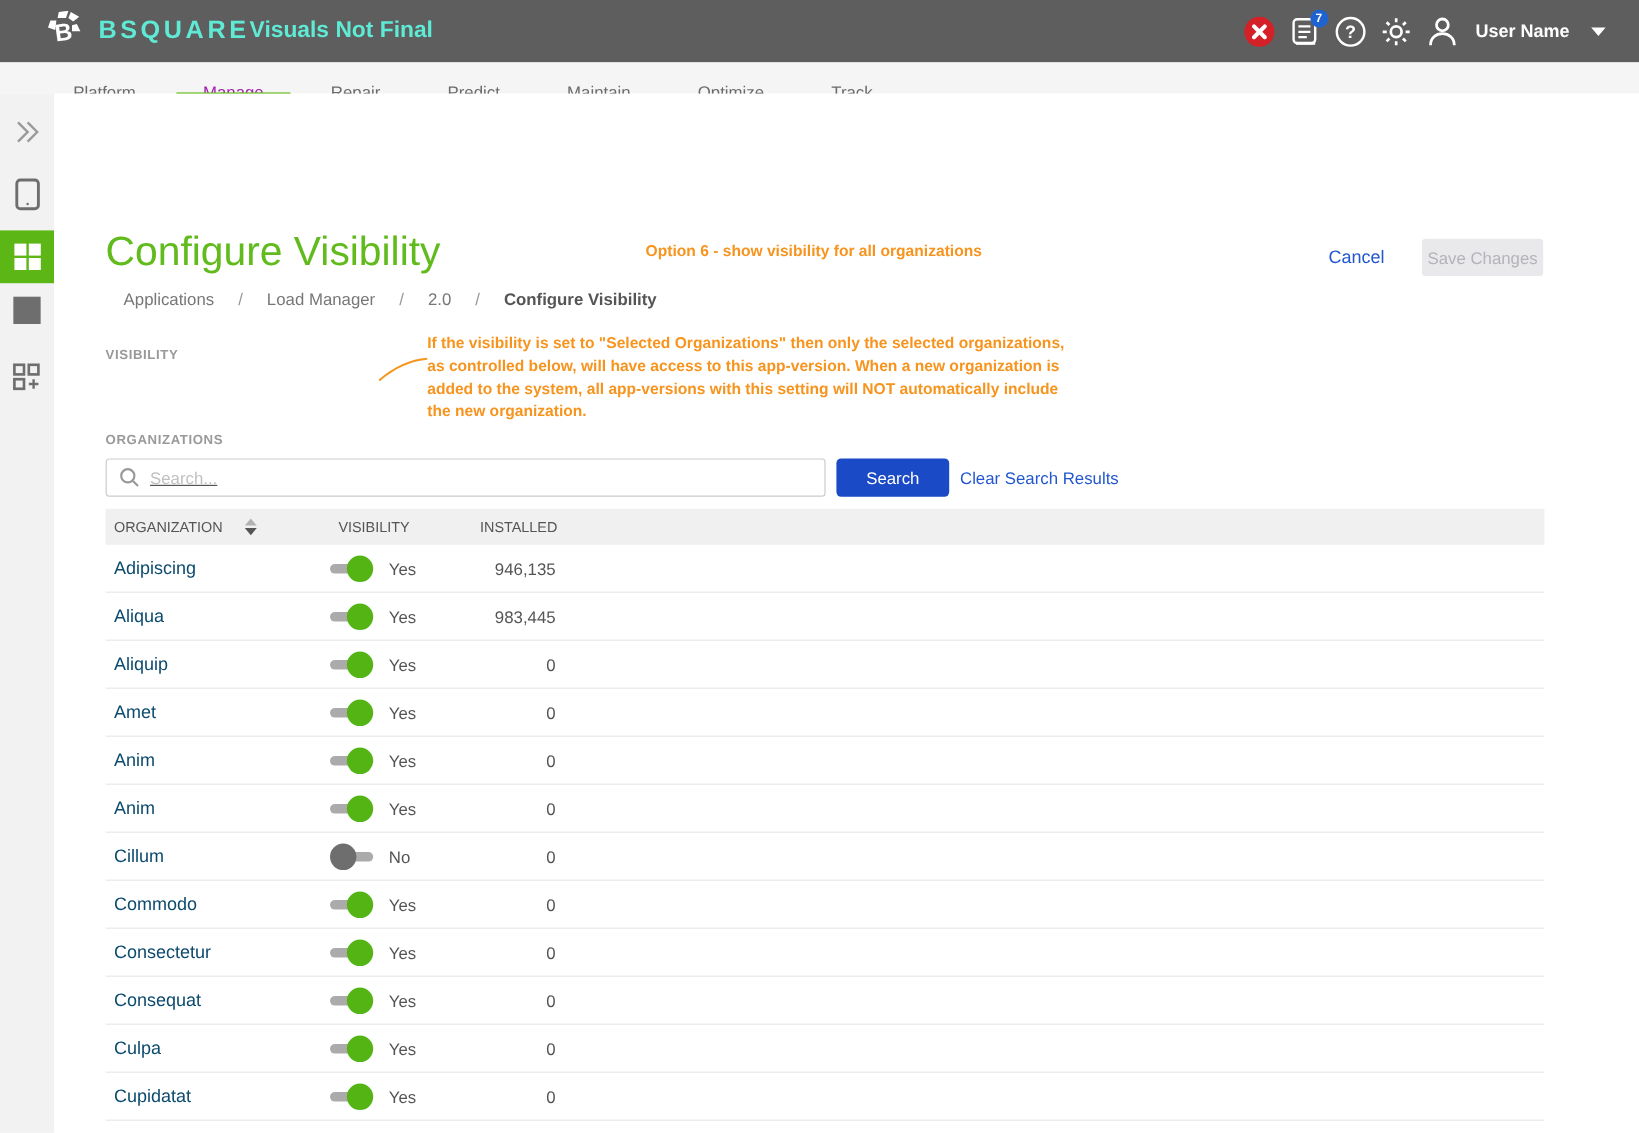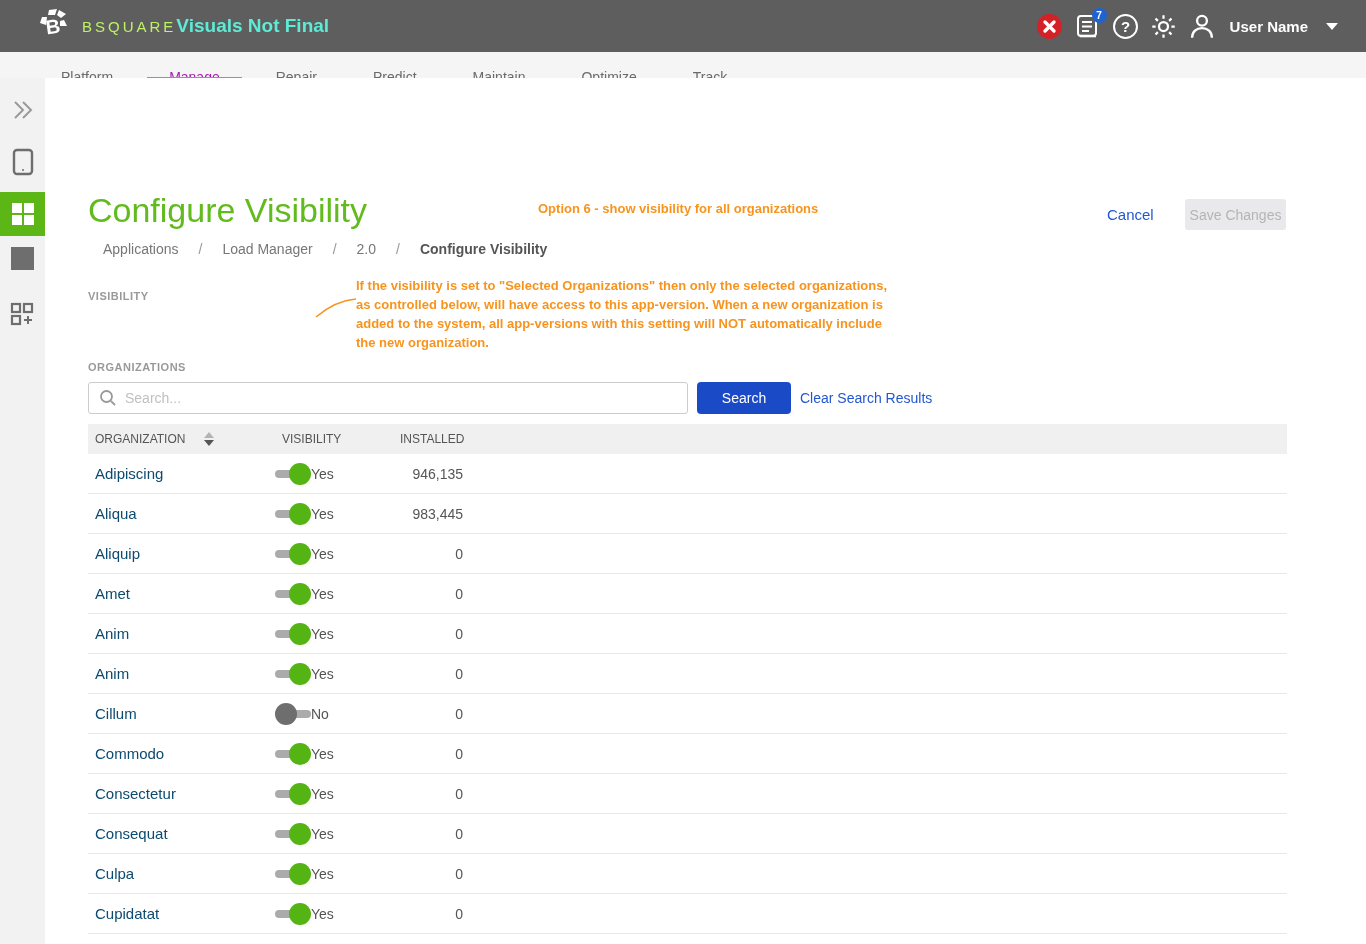--- a/index.html
+++ b/index.html
@@ -4,21 +4,21 @@
 <style>
   * { margin:0; padding:0; box-sizing:border-box; }
   html,body { width:1366px; height:944px; overflow:hidden; background:#fff;
     font-family:"Liberation Sans", sans-serif; }
 
   
   .topbar { position:absolute; left:0; top:0; width:1366px; height:52px;
     background:#5e5e5e; display:flex; align-items:center; }
   .logo-wrap { display:flex; align-items:center; margin-left:40px; }
   .logo-mark { width:30px; height:34px; margin-right:12px; }
-  .brand { color:#bef264; font-size:15px; letter-spacing:3px; font-weight:400; }
+  .brand { color:#5eead4; font-size:21px; letter-spacing:3px; font-weight:700; }
   .status-note { color:#5eead4; font-size:19px; font-weight:600; }
   .topbar-right { position:absolute; right:28px; top:0; height:52px;
     display:flex; align-items:center; gap:10px; }
   .tb-icon { width:28px; height:28px; display:flex; align-items:center;
     justify-content:center; position:relative; cursor:pointer; }
   .badge { position:absolute; top:-4px; right:-5px; min-width:15px; height:15px;
     background:#1f63d0; border-radius:50%; color:#fff; font-size:10px;
     font-weight:700; display:flex; align-items:center; justify-content:center; }
   .user-name { color:#fff; font-size:15px; font-weight:600; margin-left:4px; }
   .caret-down-white { width:0; height:0; border-left:6px solid transparent;
@@ -72,42 +72,42 @@
     border-right:7px solid transparent; border-top:8px solid #6e6e6e; }
 
   .annotation-body { position:absolute; left:311px; top:198px; width:545px;
     font-size:13px; font-weight:600; color:#f7941e; line-height:19px; }
   .connector { position:absolute; left:270px; top:218px; }
 
   .search-input-wrap { position:absolute; left:43px; top:304px; width:600px;
     height:32px; border:1px solid #ccc; border-radius:3px; display:flex;
     align-items:center; padding:0 10px; background:#fff; }
   .search-input { border:none; outline:none; flex:1; font-size:14px;
-    font-family:inherit; color:#555; margin-left:8px; }
+    font-family:inherit; color:#555; margin-left:8px;text-decoration:underline; }
   .search-input::placeholder { color:#c0c0c0; }
   .search-btn { position:absolute; left:652px; top:304px; width:94px; height:32px;
     background:#1b4ac6; color:#fff; border:none; border-radius:4px; font-size:14px;
     font-family:inherit; cursor:pointer; }
   .clear-link { position:absolute; left:755px; top:312px; font-size:14px;
     color:#2257d0; cursor:pointer; }
 
   
   .table { position:absolute; left:43px; top:346px; width:1199px; }
   .t-head { display:grid; grid-template-columns:187px 118px 70px 1fr; height:30px;
     background:#f0f0f0; align-items:center; font-size:12px; color:#555; }
   .t-head .th { padding-left:7px; display:flex; align-items:center; gap:19px; }
   .sort-icon { display:inline-flex; flex-direction:column; gap:2px; }
   .sort-icon .up { width:0; height:0; border-left:5px solid transparent;
     border-right:5px solid transparent; border-bottom:6px solid #b3b3b3; }
   .sort-icon .dn { width:0; height:0; border-left:5px solid transparent;
     border-right:5px solid transparent; border-top:6px solid #555; }
   .t-row { display:grid; grid-template-columns:187px 118px 70px 1fr; height:40px;
     align-items:center; border-bottom:1px solid #e8e8e8; }
   .t-row .org { padding-left:7px; font-size:15px; color:#0c4a6e; }
-  .vis-cell { display:flex; align-items:center; }
+  .vis-cell { display:flex; align-items:center; gap:13px; }
   .installed { font-size:14px; color:#555; text-align:right; }
   .vis-text { font-size:14px; color:#555; }
 
   .toggle { position:relative; width:36px; height:22px; cursor:pointer; }
   .toggle .track { position:absolute; top:7px; width:26px; height:8px;
     border-radius:4px; background:#ababab; }
   .toggle .knob { position:absolute; top:0; width:22px; height:22px;
     border-radius:50%; }
   .toggle.on .track { left:0; }
   .toggle.on .knob { right:0; background:#54b414; }

